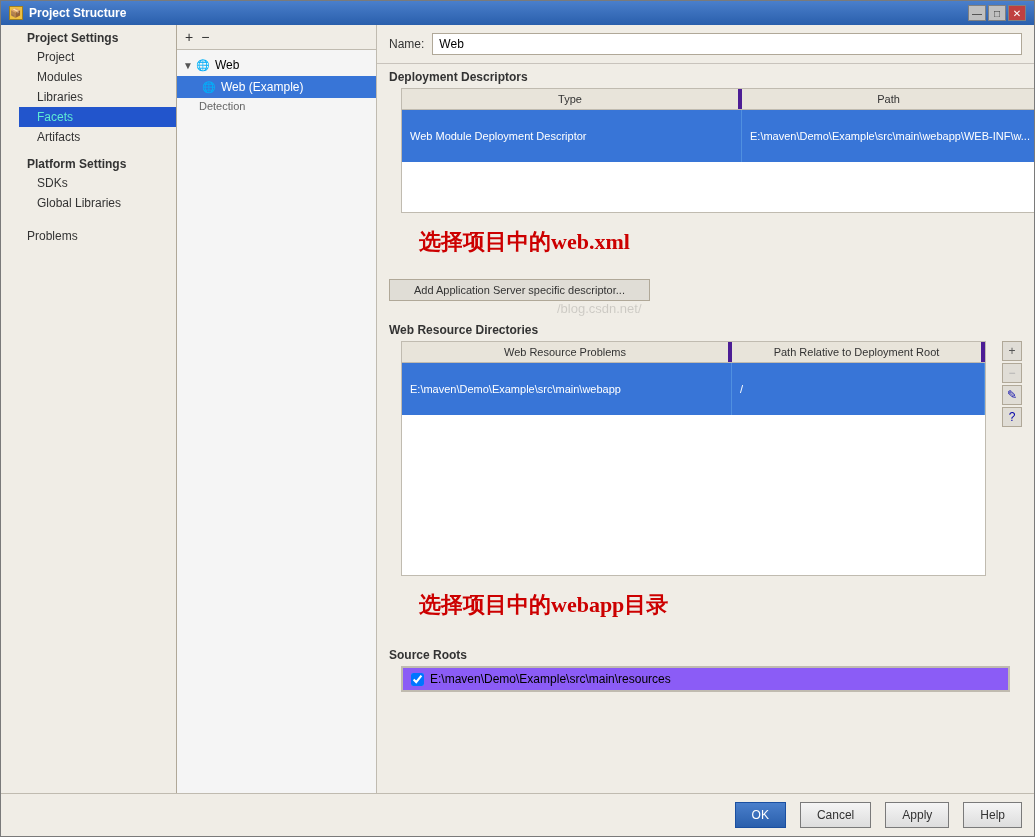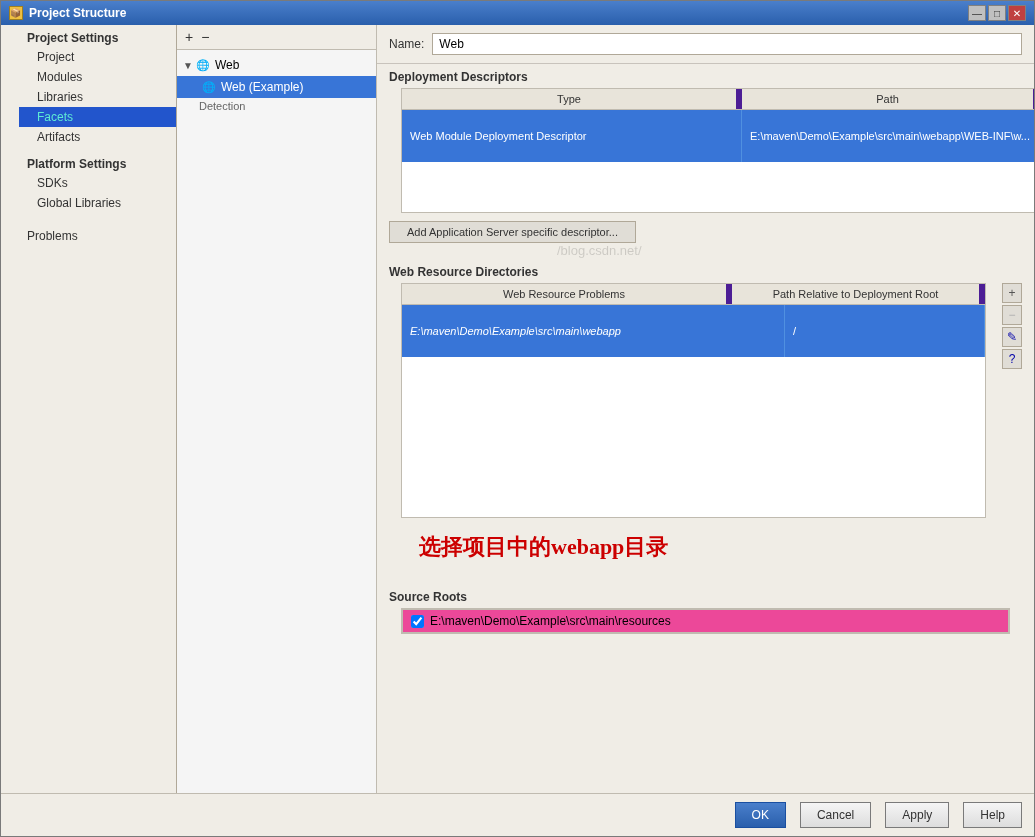--- a/index.html
+++ b/index.html
@@ -249,21 +249,21 @@
       display: flex;
       background: #e8e4da;
       border-bottom: 1px solid #c0bbb0;
     }
 
     .th {
       padding: 4px 8px;
       font-size: 11px;
       color: #333;
       font-weight: normal;
-      border-right: 6px solid #4c1d95;
+      border-right: 4px solid #4c1d95;
     }
 
     .th.type-col { width: 340px; text-align: center; }
     .th.path-col { flex: 1; text-align: center; }
 
     .table-row {
       display: flex;
       background: #3875d7;
       color: white;
     }
@@ -314,21 +314,21 @@
       gap: 2px;
       margin-left: 4px;
       padding-top: 0;
     }
 
     .add-btn-wrapper {
       padding: 8px 12px;
     }
 
     .add-btn {
-      padding: 4px 17px;
+      padding: 4px 24px;
       background: #e0ddd6;
       border: 1px solid #b0a898;
       font-size: 11px;
       cursor: pointer;
       color: #333;
     }
 
     .web-resource-section {
       margin-top: 8px;
     }
@@ -336,21 +336,21 @@
     
     .source-roots-section {
       margin: 8px 0 0 0;
     }
 
     .checkbox-row {
       display: flex;
       align-items: center;
       gap: 6px;
       padding: 4px 8px;
-      background: #ec4899;
+      background: #8b5cf6;
       border: 1px solid #c0bbb0;
     }
 
     .bottom-bar {
       display: flex;
       justify-content: flex-end;
       gap: 14px;
       padding: 8px 12px;
       background: #f0ede6;
       border-top: 1px solid #c0bbb0;
@@ -498,20 +498,21 @@
               <div class="table-row">
                 <div class="td type-col">Web Module Deployment Descriptor</div>
                 <div class="td path-col">E:\maven\Demo\Example\src\main\webapp\WEB-INF\w...</div>
               </div>
               <div class="deploy-table-body"></div>
             </div>
           </div>
 
         </div>
 
+        <div class="annotation-text">选择项目中的web.xml</div>
       </div>
 
       <div class="add-btn-wrapper">
         <button class="add-btn">Add Application Server specific descriptor...</button>
       </div>
 
       <div style="position:relative;">
         <span class="watermark" style="left:180px; top:-8px;">/blog.csdn.net/</span>
       </div>
 
@@ -519,21 +520,21 @@
         <div class="section-header">Web Resource Directories</div>
         <div class="wr-outer">
           <div style="display:flex;">
             <div class="section-table">
               <div class="table-container">
                 <div class="table-header">
                   <div class="th" style="width:330px; text-align:center;">Web Resource Problems</div>
                   <div class="th path-col">Path Relative to Deployment Root</div>
                 </div>
                 <div class="table-row">
-                  <div class="td" style="width:383px;font-style:italic;">E:\maven\Demo\Example\src\main\webapp</div>
+                  <div class="td" style="width:330px;">E:\maven\Demo\Example\src\main\webapp</div>
                   <div class="td path-col">/</div>
                 </div>
                 <div class="wr-table-body"></div>
               </div>
             </div>
             <div class="section-actions">
               <button class="action-btn">+</button>
               <button class="action-btn disabled">−</button>
               <button class="action-btn special">✎</button>
               <button class="action-btn special">?</button>

